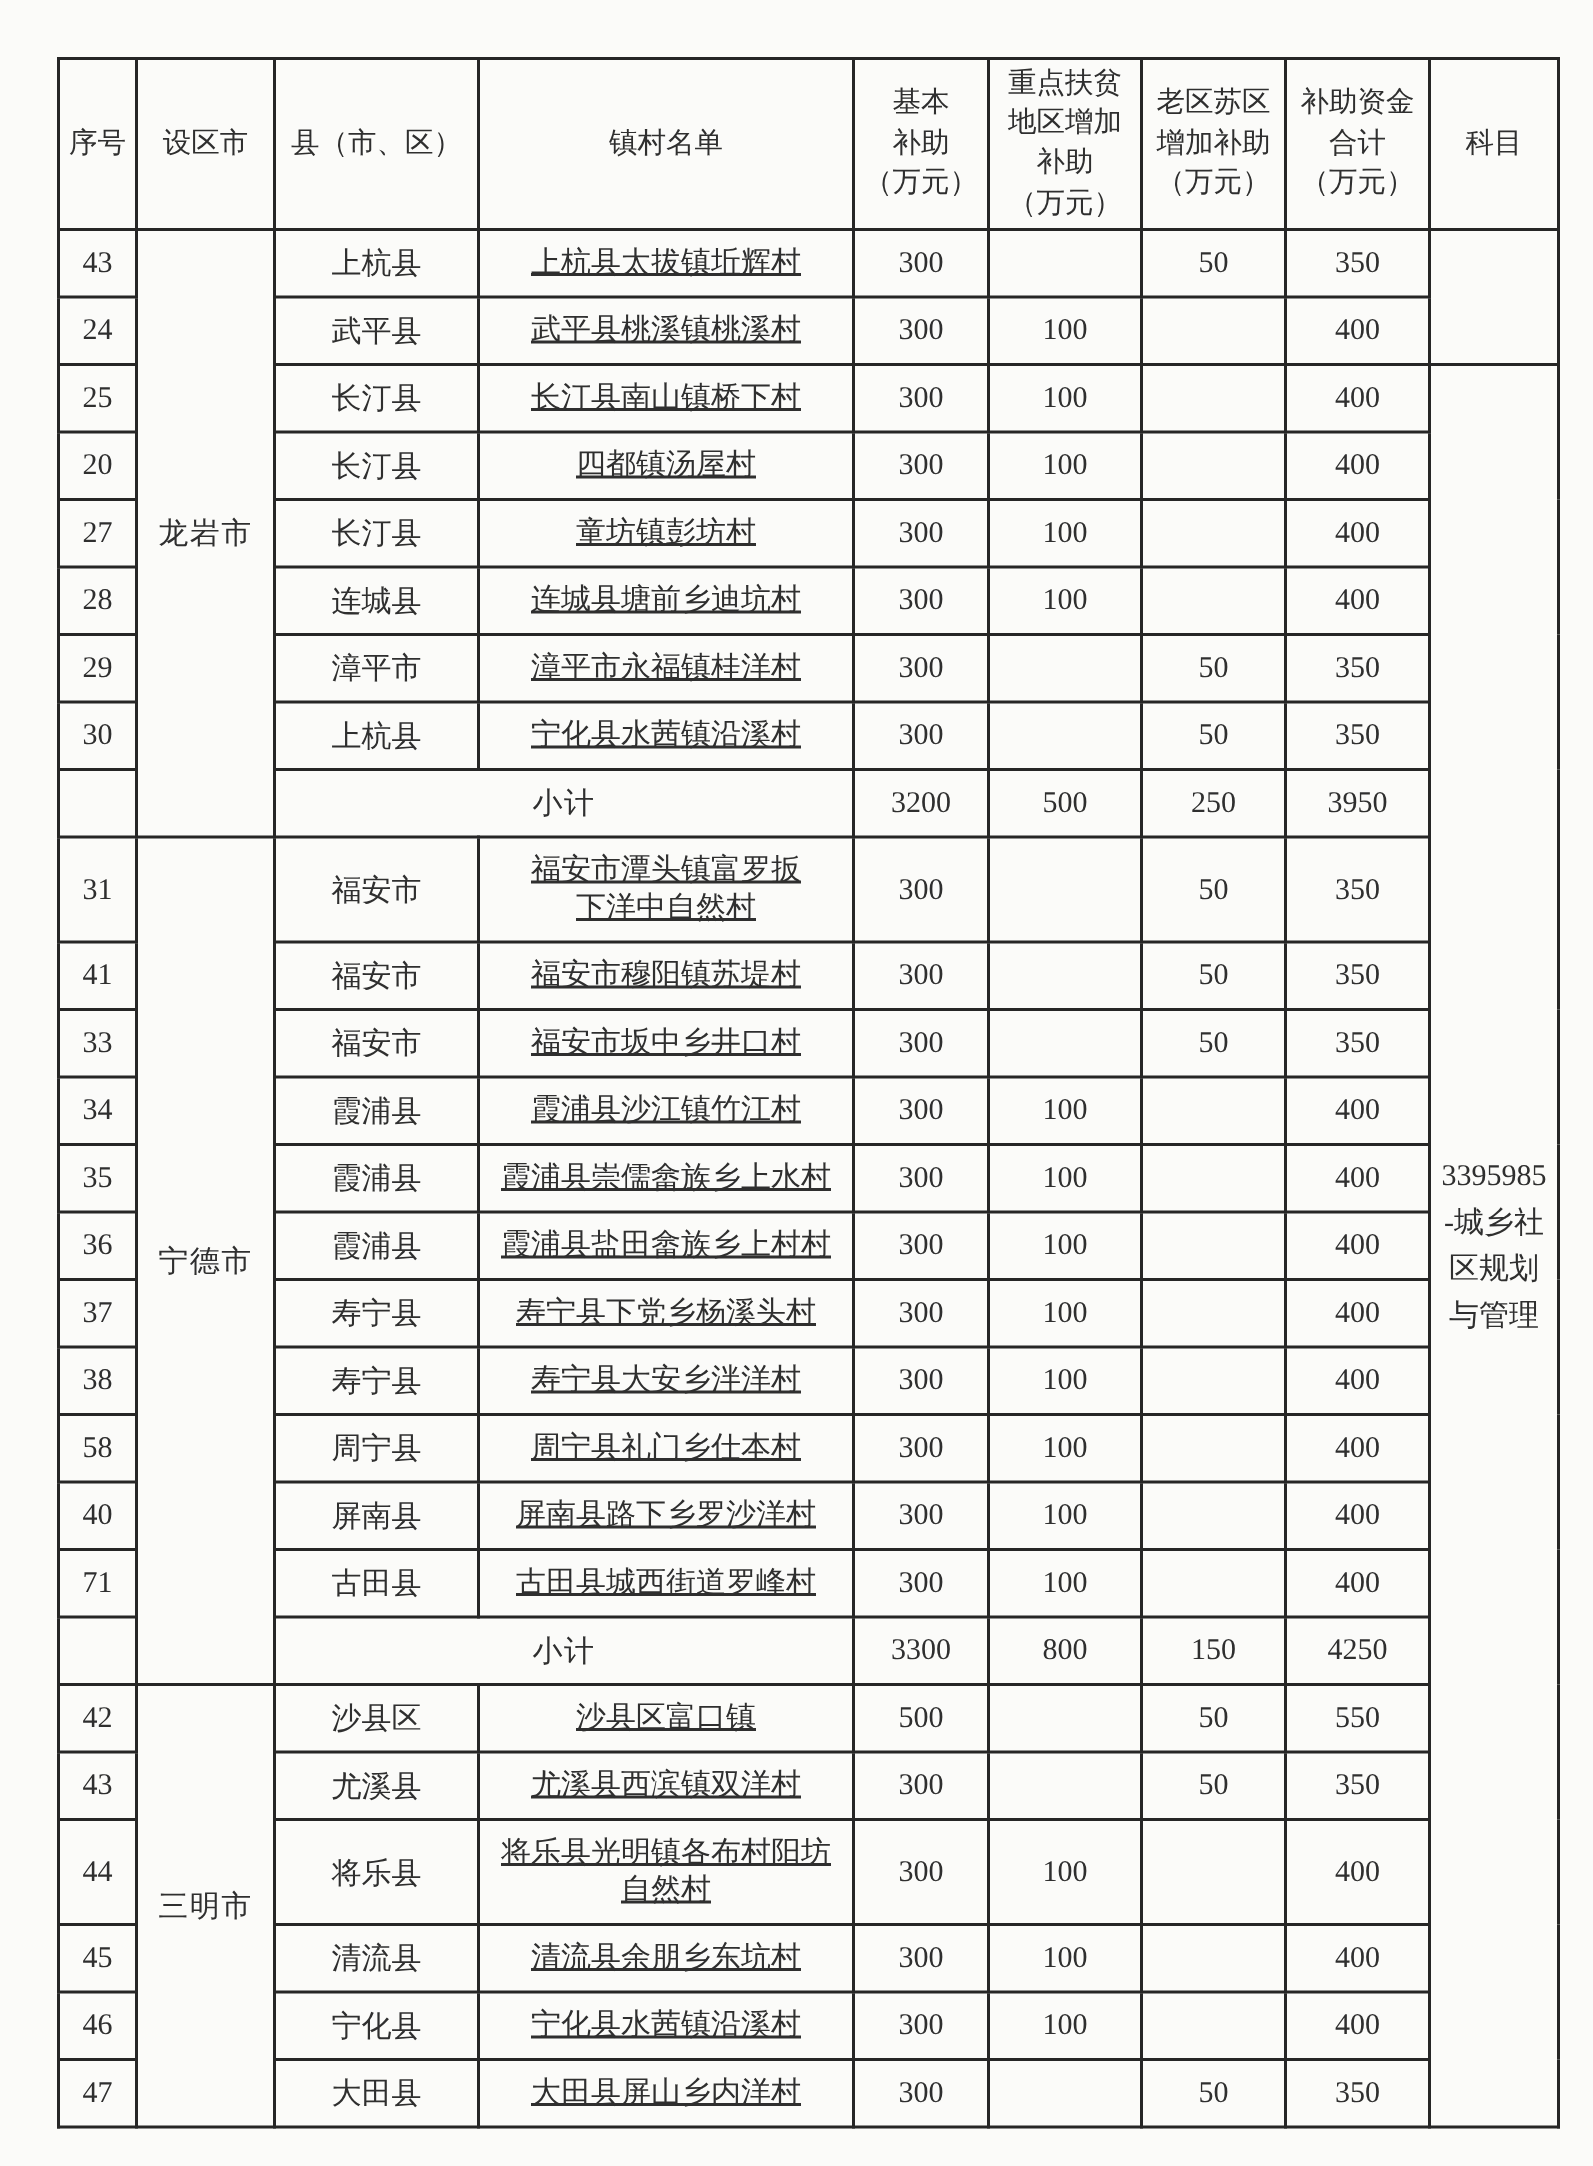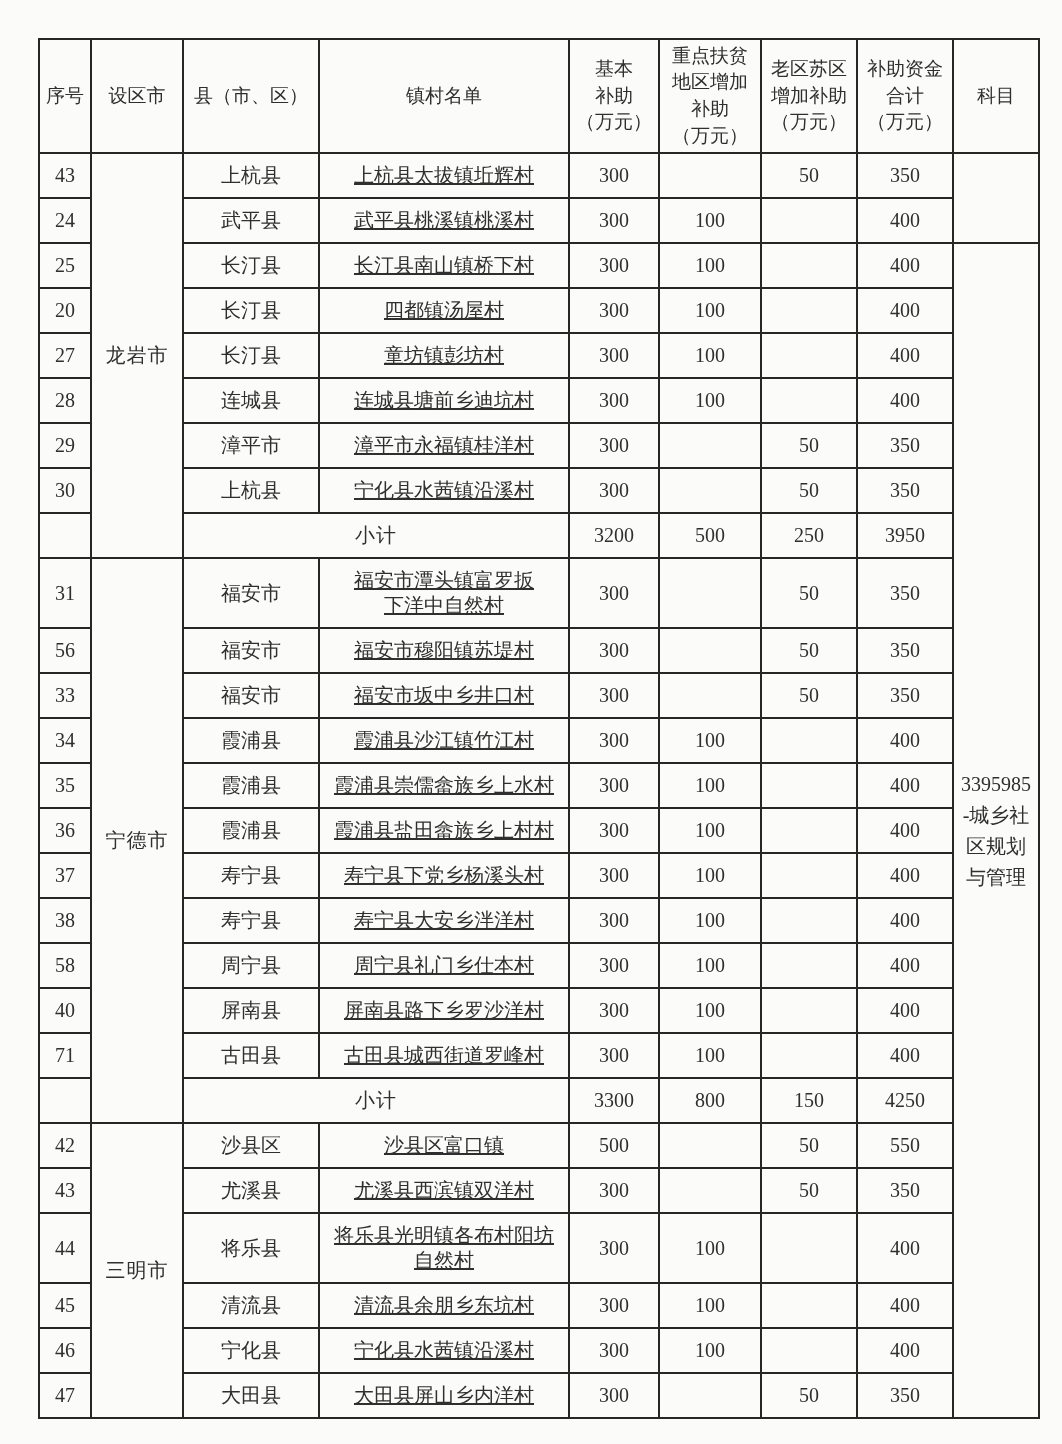--- a/index.html
+++ b/index.html
@@ -177,21 +177,21 @@
           <td class="c-city" rowspan="12">宁德市</td>
           <td class="c-county">福安市</td>
           <td class="c-village">福安市潭头镇富罗扳
 下洋中自然村</td>
           <td class="c-num">300</td>
           <td class="c-num"></td>
           <td class="c-num">50</td>
           <td class="c-num">350</td>
         </tr>
         <tr>
-          <td class="c-no">56</td>
+          <td class="c-no">41</td>
           <td class="c-county">福安市</td>
           <td class="c-village">福安市穆阳镇苏堤村</td>
           <td class="c-num">300</td>
           <td class="c-num"></td>
           <td class="c-num">50</td>
           <td class="c-num">350</td>
         </tr>
         <tr>
           <td class="c-no">33</td>
           <td class="c-county">福安市</td>

